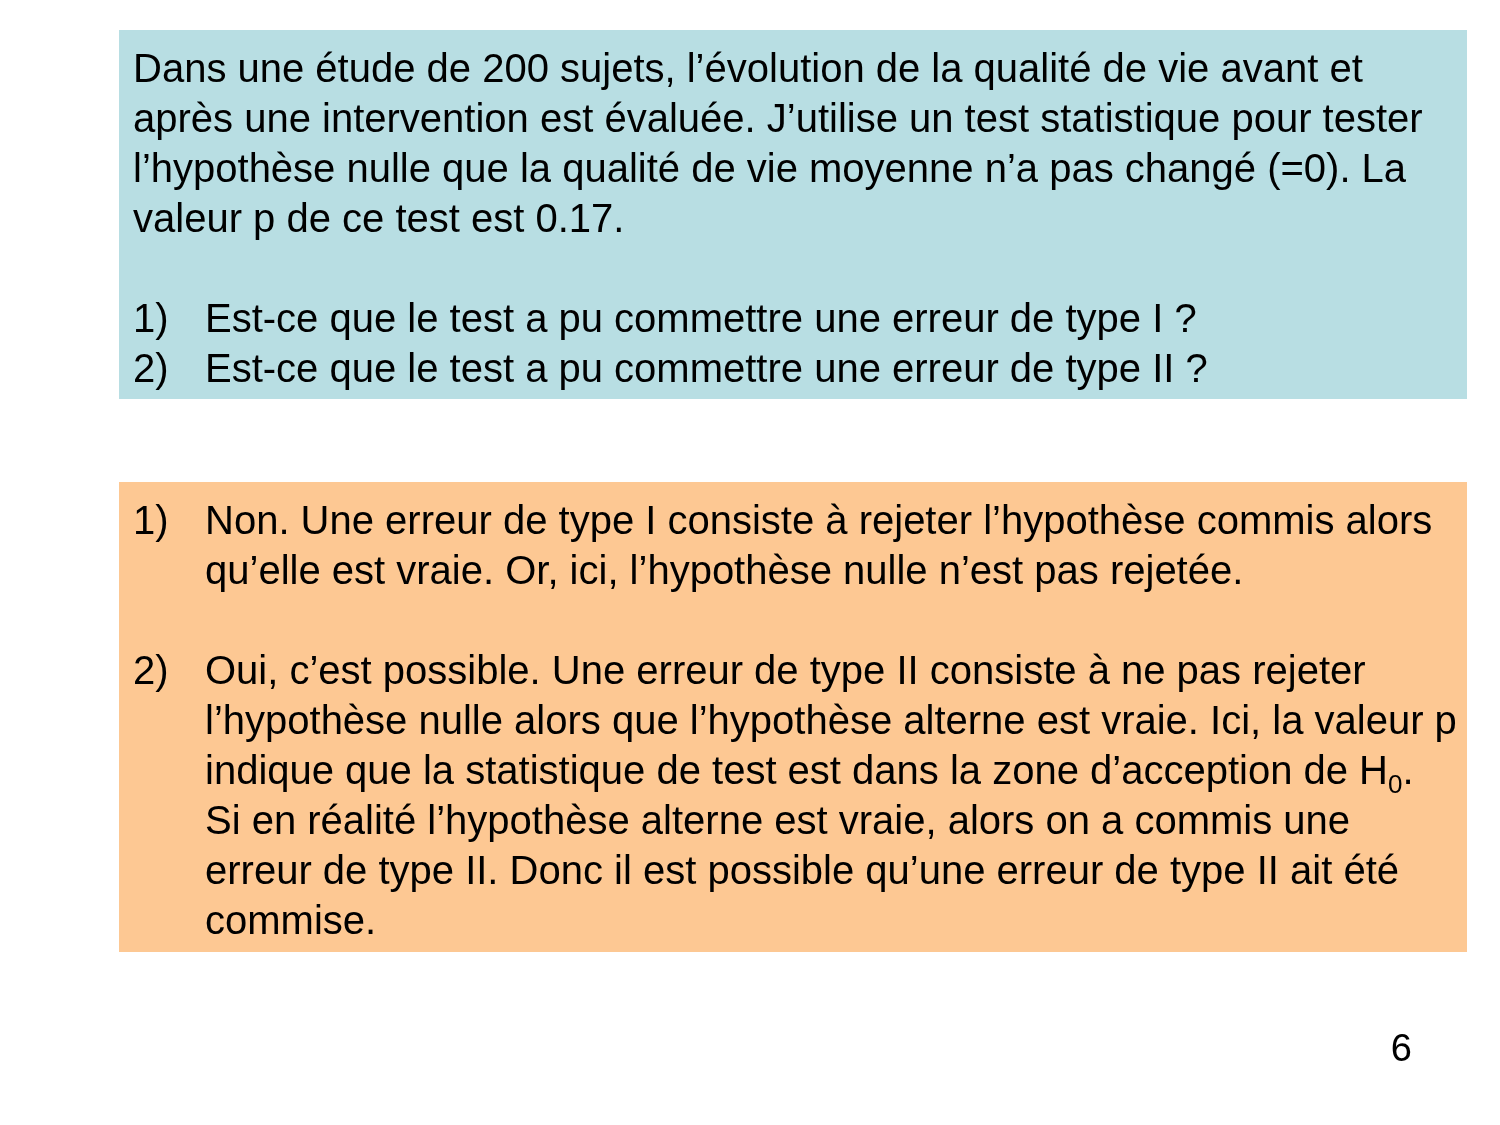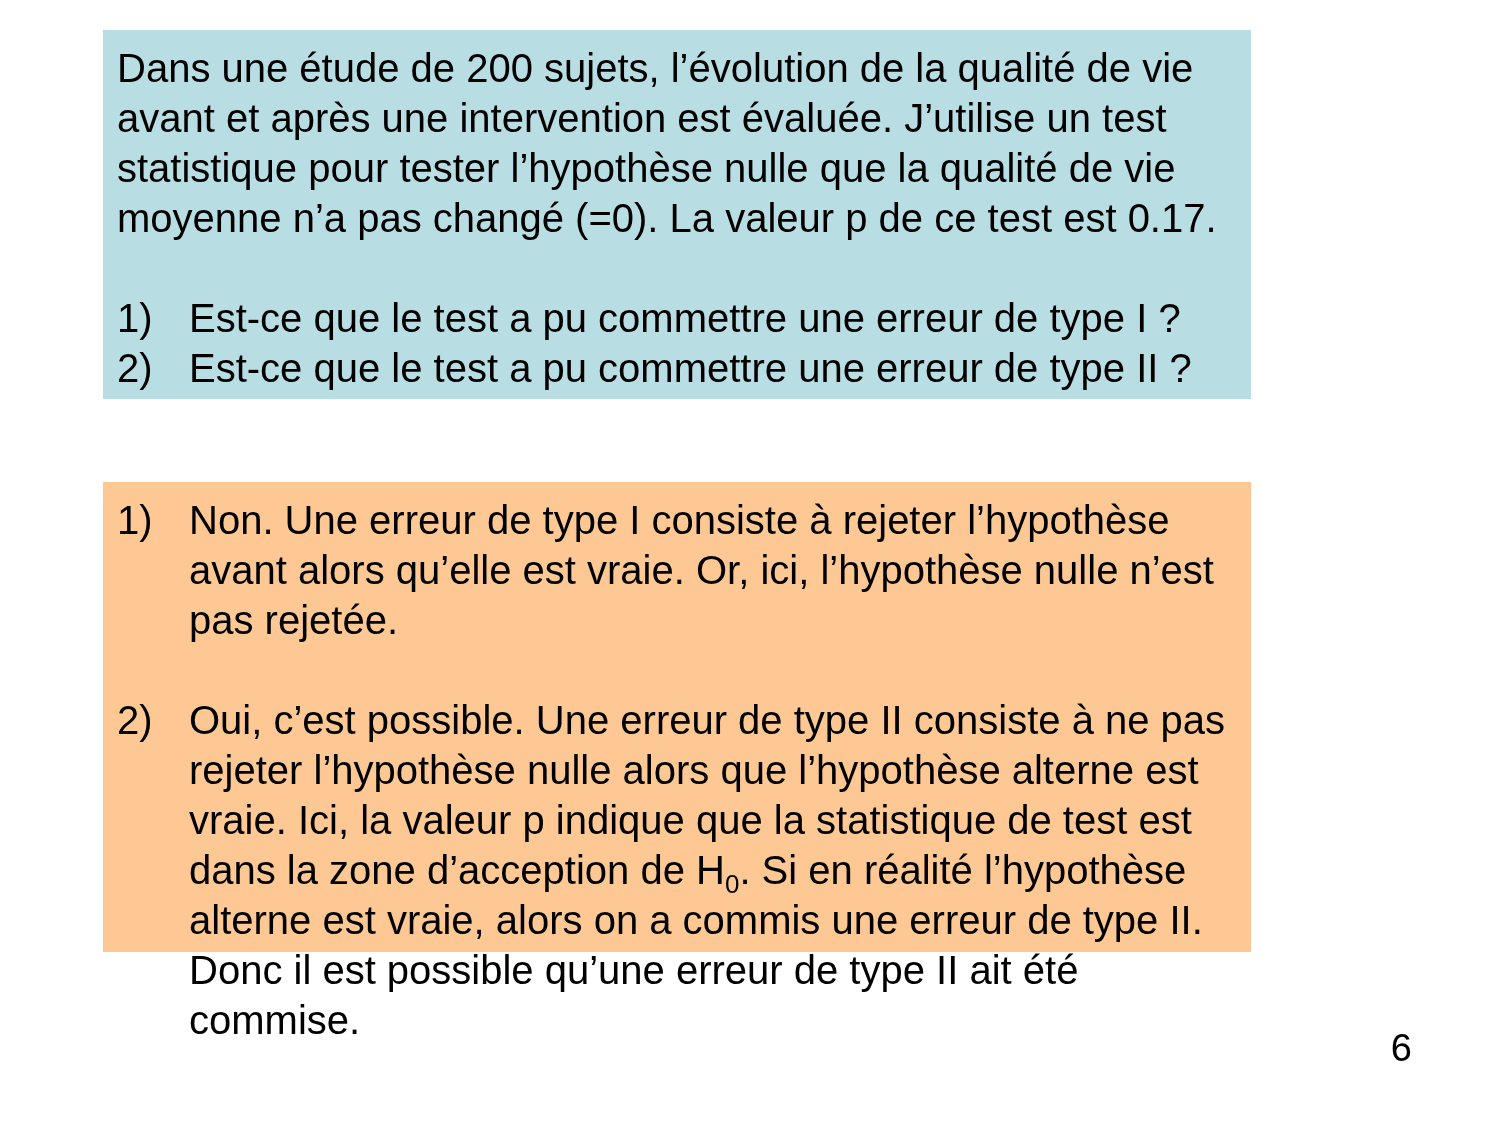--- a/index.html
+++ b/index.html
@@ -11,22 +11,22 @@
   }
   .slide {
     position: relative;
     width: 1500px;
     height: 1125px;
     background: #ffffff;
     overflow: hidden;
   }
   .box {
     position: absolute;
-    left: 103px;
-    width: 1148px;
+    left: 119px;
+    width: 1348px;
     font-size: 40px;
     line-height: 50px;
     color: #000000;
     padding: 13px 8px 0 14px;
   }
   .question-box {
     top: 30px;
     height: 369px;
     background: #b8dee3;
   }
@@ -71,21 +71,21 @@
       <div class="list-item">
         <span class="num">2)</span>
         <span class="item-text">Est-ce que le test a pu commettre une erreur de type II ?</span>
       </div>
     </div>
   </section>
 
   <section class="box answer-box">
     <div class="list-item">
       <span class="num">1)</span>
-      <span class="item-text">Non. Une erreur de type I consiste à rejeter l’hypothèse avant alors qu’elle est vraie. Or, ici, l’hypothèse nulle n’est pas rejetée.</span>
+      <span class="item-text">Non. Une erreur de type I consiste à rejeter l’hypothèse commis alors qu’elle est vraie. Or, ici, l’hypothèse nulle n’est pas rejetée.</span>
     </div>
     <div class="list-item gapped">
       <span class="num">2)</span>
       <span class="item-text"><span>Oui, c’est possible. Une erreur de type II consiste à ne pas rejeter l’hypothèse nulle alors que l’hypothèse alterne est vraie. Ici, la valeur p indique que la statistique de test est dans la zone d’acception de H</span><span class="sub0">0</span><span>. Si en réalité l’hypothèse alterne est vraie, alors on a commis une erreur de type II. Donc il est possible qu’une erreur de type II ait été commise.</span></span>
     </div>
   </section>
 
   <div class="page-number">6</div>
 
 </div>

